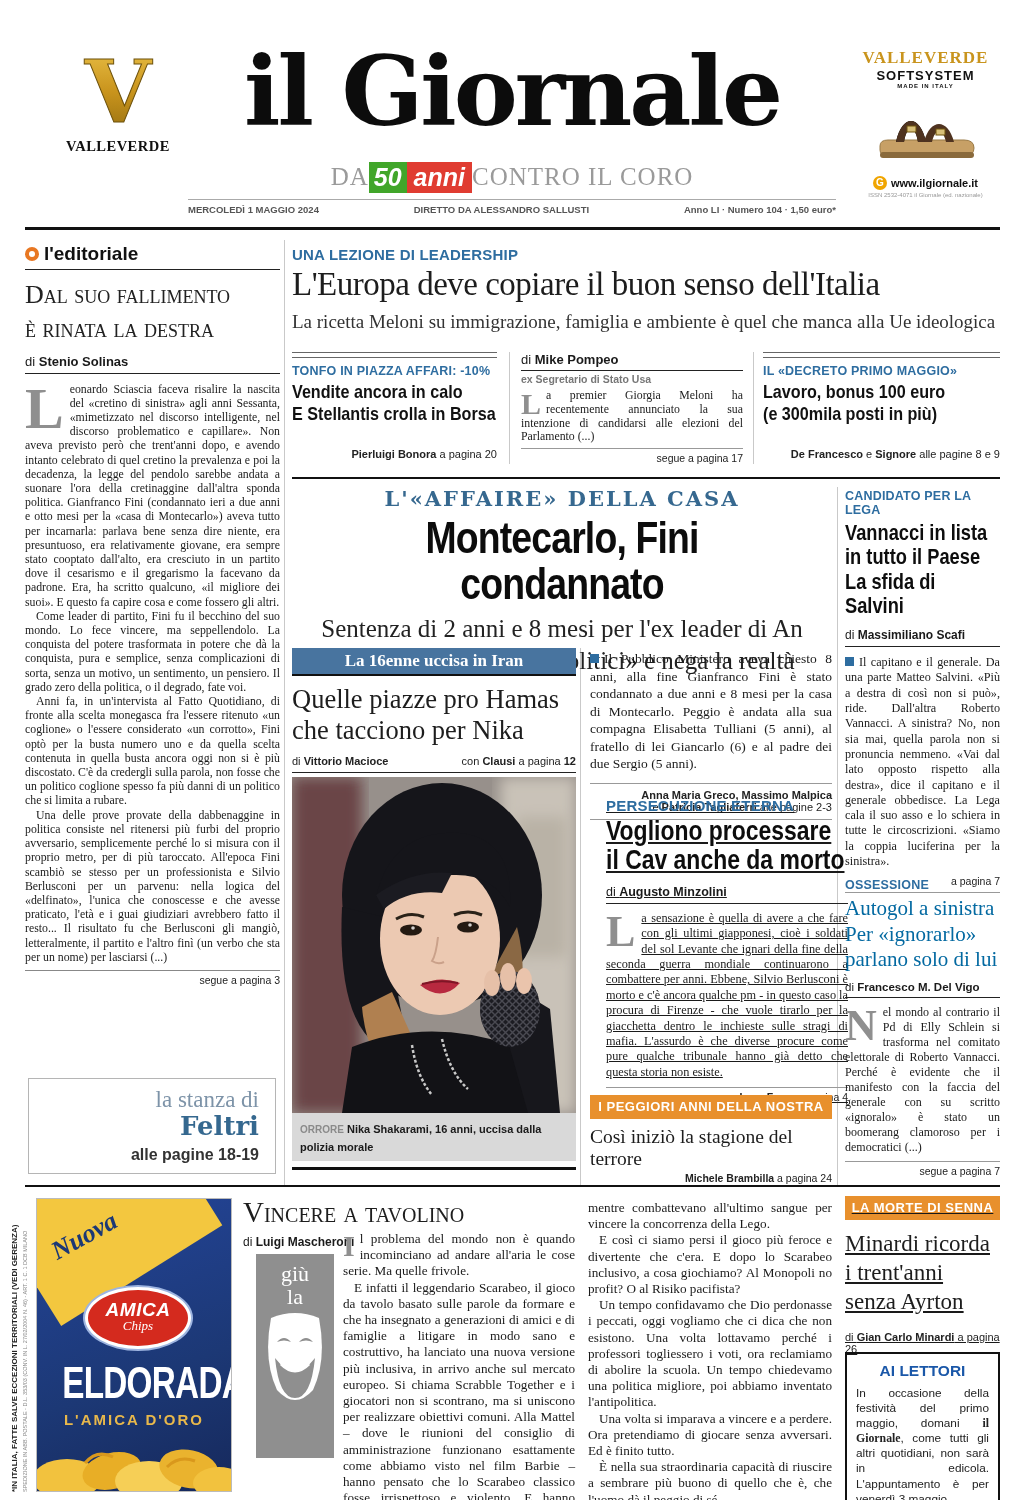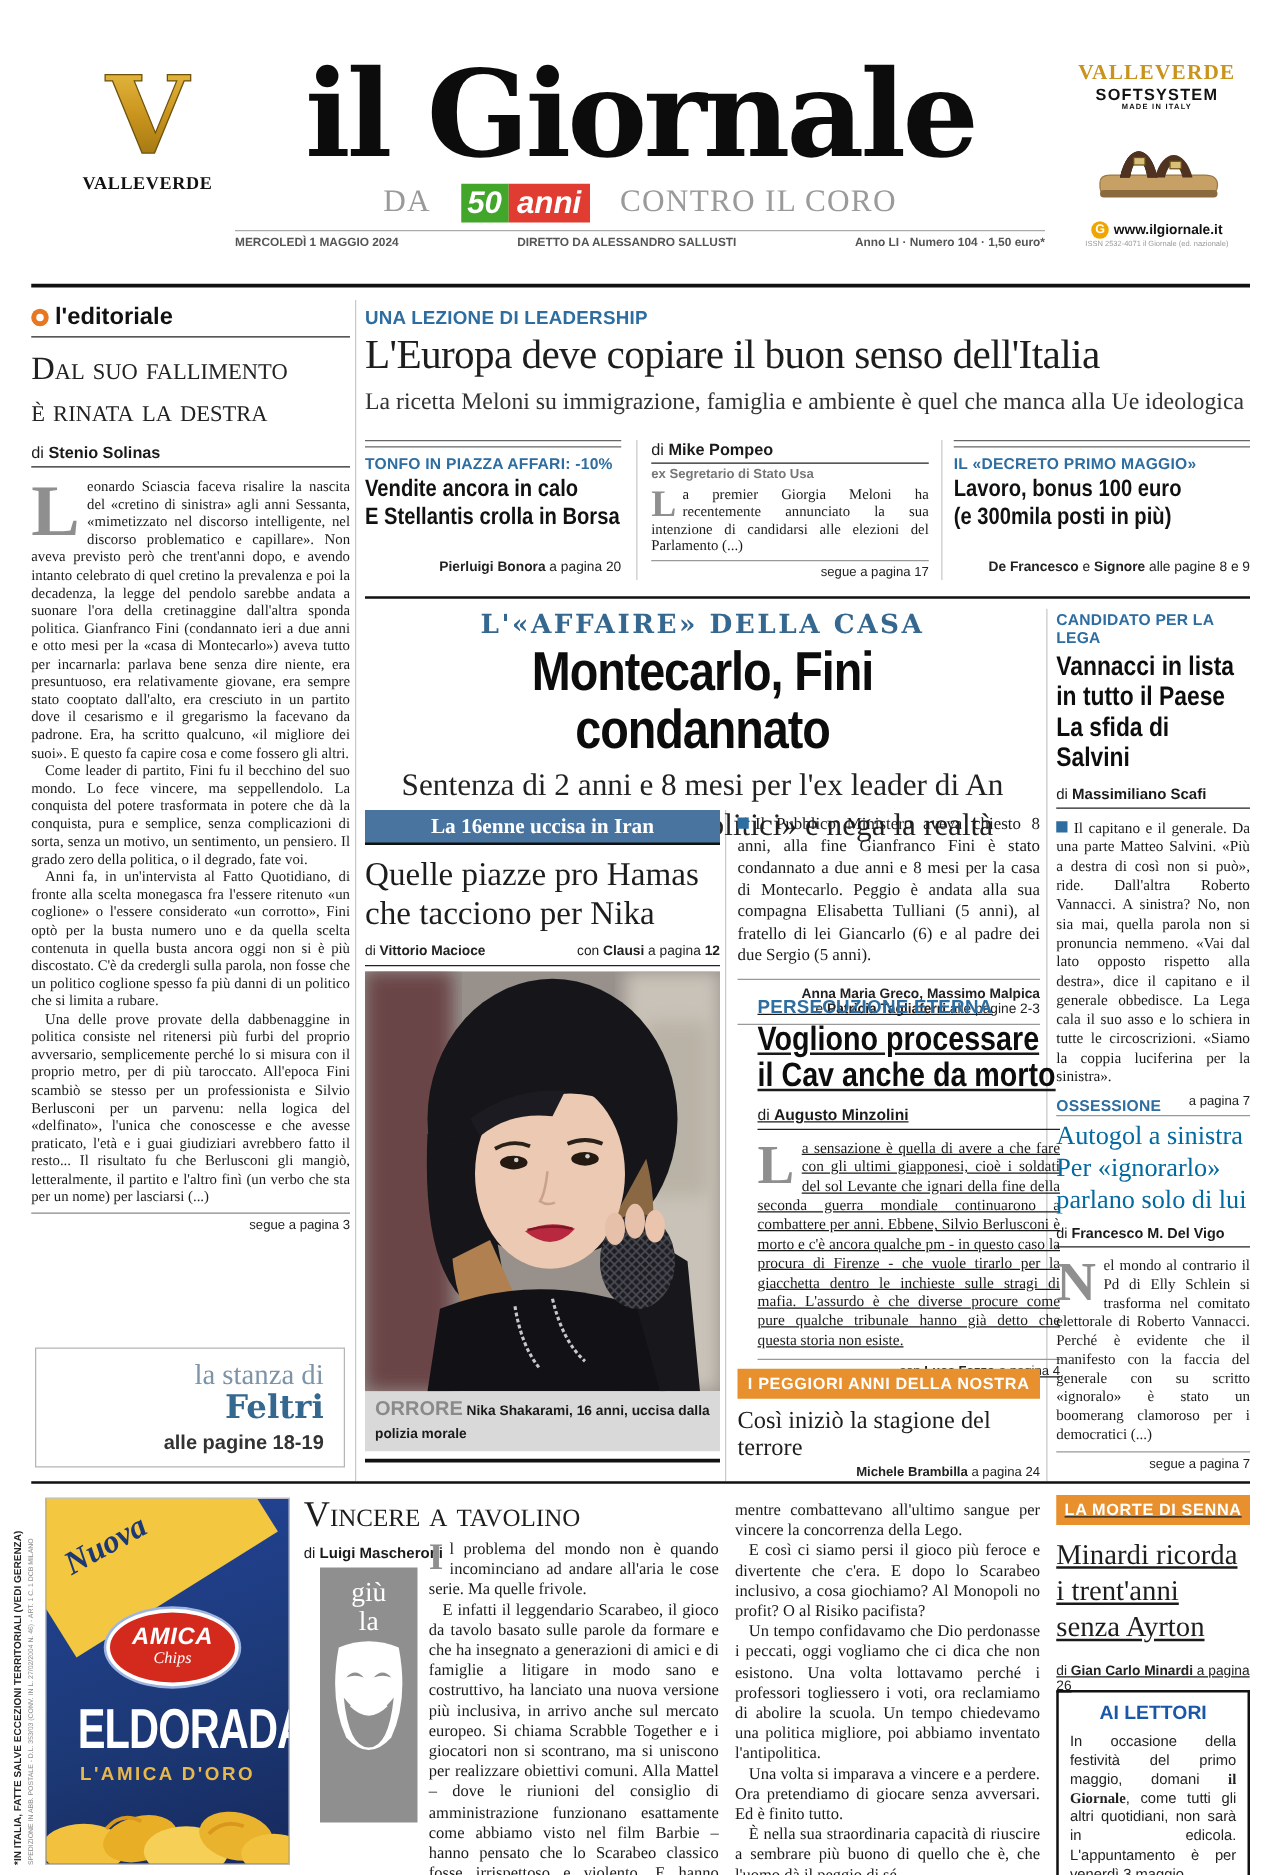--- a/index.html
+++ b/index.html
@@ -43,21 +43,21 @@
       </linearGradient>
         </defs>
       <text x="39" y="72" text-anchor="middle" font-family="DejaVu Serif, serif" font-weight="bold" font-size="86" fill="url(#gold)" stroke="#6e520c" stroke-width="1">V</text>
     </svg>
     <div class="serif" style="font-weight:bold;font-size:14.5px;letter-spacing:.5px;color:#111;">VALLEVERDE</div>
   </div>
 
 
   <div class="abs" style="left:188px;top:42px;width:648px;text-align:center;">
     <div style="font-family:'DejaVu Serif',serif;font-weight:bold;font-size:96px;line-height:1.05;letter-spacing:-3px;color:#0c0c0c;">il Giornale</div>
-    <div style="margin-top:4px;display:flex;justify-content:center;align-items:center;gap:24px;">
+    <div style="margin-top:19px;display:flex;justify-content:center;align-items:center;gap:0;">
       <span class="serif" style="font-size:25px;color:#9a9a9a;letter-spacing:1px;">DA</span>
       <span style="display:inline-flex;">
         <span class="sans" style="background:#41a62a;color:#fff;font-weight:bold;font-style:italic;font-size:25px;padding:1px 5px;">50</span>
         <span class="sans" style="background:#e03c31;color:#fff;font-weight:bold;font-style:italic;font-size:25px;padding:1px 7px;">anni</span>
       </span>
       <span class="serif" style="font-size:25px;color:#9a9a9a;letter-spacing:1px;">CONTRO IL CORO</span>
     </div>
     <div style="border-top:1px solid #aaa;margin-top:6px;padding-top:4px;display:flex;justify-content:space-between;">
       <span class="sans" style="font-size:9.5px;color:#555;font-weight:bold;">MERCOLEDÌ 1 MAGGIO 2024</span>
       <span class="sans" style="font-size:9.5px;color:#555;font-weight:bold;">DIRETTO DA ALESSANDRO SALLUSTI</span>
@@ -216,21 +216,21 @@
       <path d="M60 270 Q140 238 230 272 L240 336 L50 336 Z" fill="#121216"></path>
       <path d="M120 268 Q125 300 140 318 M150 262 Q158 296 176 312" stroke="#c8c8c8" stroke-width="2.5" fill="none" stroke-dasharray="3 2"></path>
       <path d="M236 336 L212 250 Q208 220 222 210 L258 232 L268 336 Z" fill="#17171c"></path>
       <ellipse cx="218" cy="232" rx="30" ry="38" fill="#1c1c22"></ellipse>
       <ellipse cx="218" cy="232" rx="30" ry="38" fill="url(#mesh)"></ellipse>
       <ellipse cx="200" cy="206" rx="8" ry="13" fill="#e6c0a8"></ellipse>
       <ellipse cx="216" cy="200" rx="8" ry="14" fill="#e6c0a8"></ellipse>
       <ellipse cx="232" cy="204" rx="8" ry="13" fill="#eac4ac"></ellipse>
     </svg>
     <div style="background:#d9d9d9;padding:6px 8px;">
-      <span class="sans" style="font-size:16px;font-weight:bold;color:#8a8a8a;">ORRORE</span><span class="sans" style="font-size:11px;font-weight:bold;color:#1a1a1a;"> Nika Shakarami, 16 anni, uccisa dalla polizia morale</span>
+      <span class="sans" style="font-size:10px;font-weight:bold;color:#8a8a8a;">ORRORE</span><span class="sans" style="font-size:11px;font-weight:bold;color:#1a1a1a;"> Nika Shakarami, 16 anni, uccisa dalla polizia morale</span>
     </div>
     <div style="height:3px;background:#111;margin-top:6px;"></div>
   </div>
 
   <div class="abs" style="left:590px;top:650px;width:242px;">
     <p class="serif just" style="font-size:13.5px;line-height:17.5px;margin:0;"><span class="sq"></span><span>Il Pubblico Ministero aveva chiesto 8 anni, alla fine Gianfranco Fini è stato condannato a due anni e 8 mesi per la casa di Montecarlo. Peggio è andata alla sua compagna Elisabetta Tulliani (5 anni), al fratello di lei Giancarlo (6) e al padre dei due Sergio (5 anni).</span></p>
     <div style="border-top:1px solid #999;margin-top:10px;padding-top:5px;text-align:right;border-bottom:1px solid #999;padding-bottom:6px;">
       <div class="byrow"><b>Anna Maria Greco, Massimo Malpica</b></div>
       <div class="byrow"><span>e </span><b>Patricia Tagliaferri</b><span> alle pagine 2-3</span></div>
     </div>

